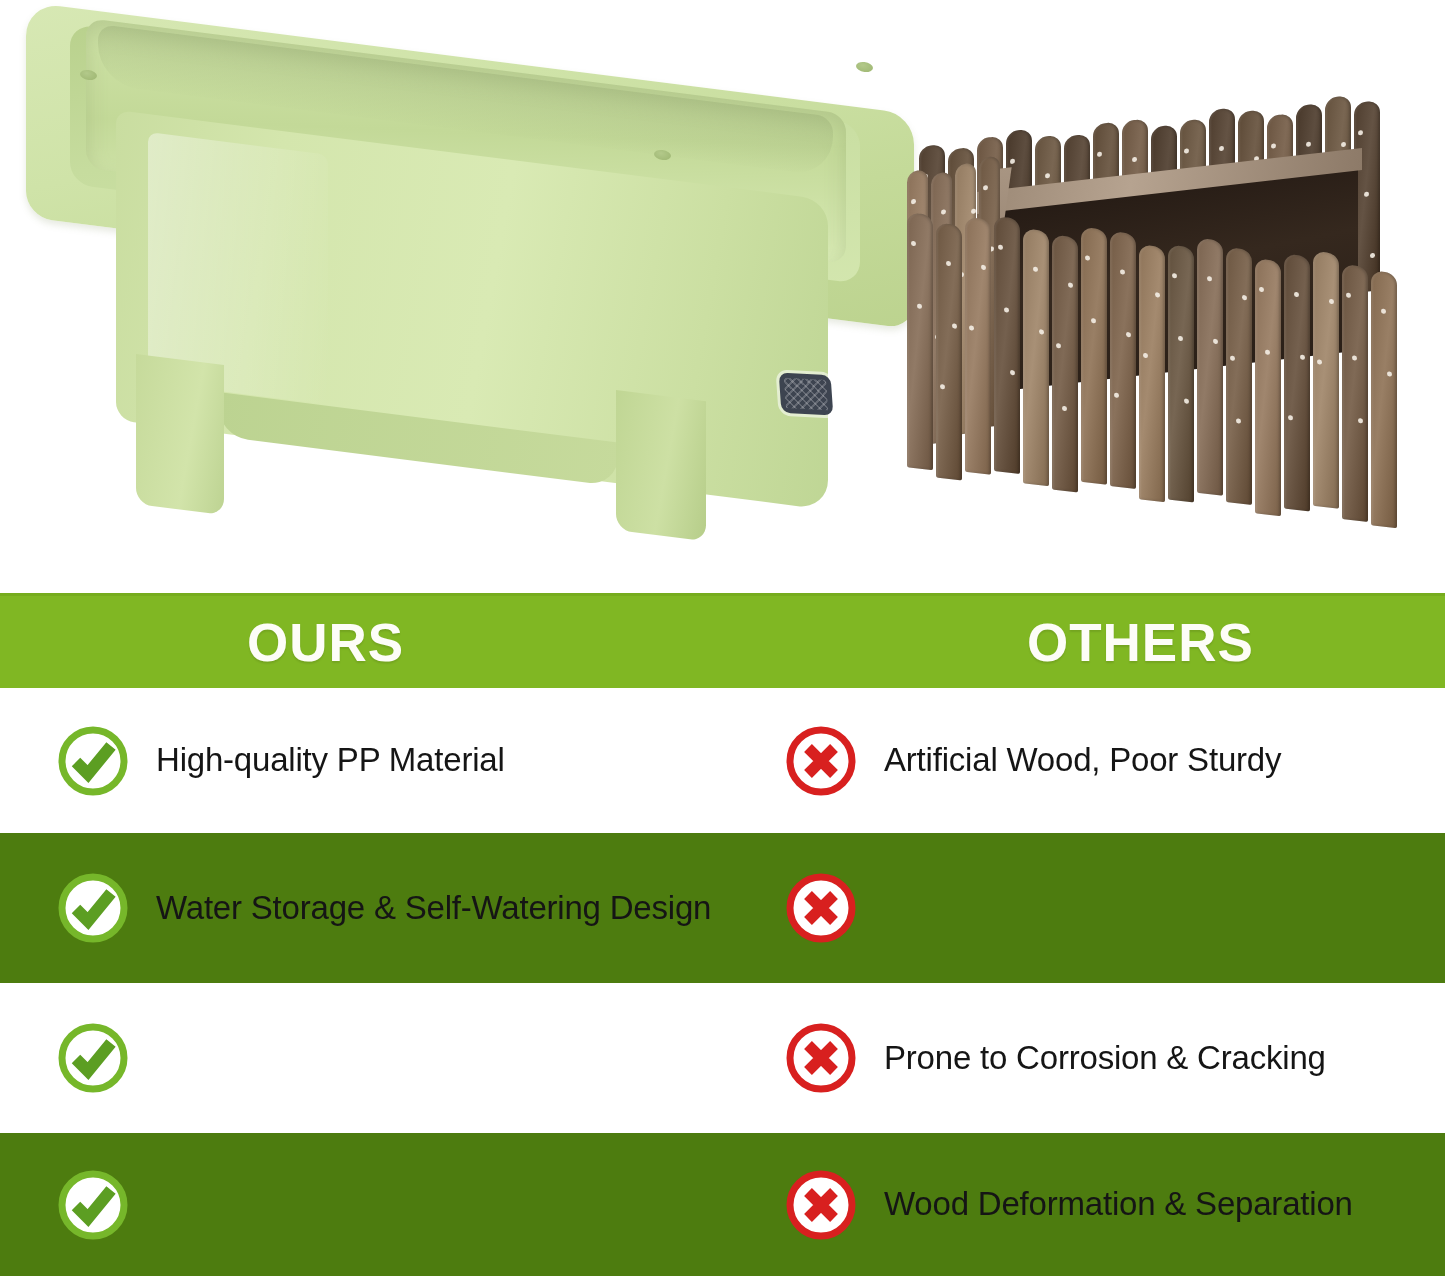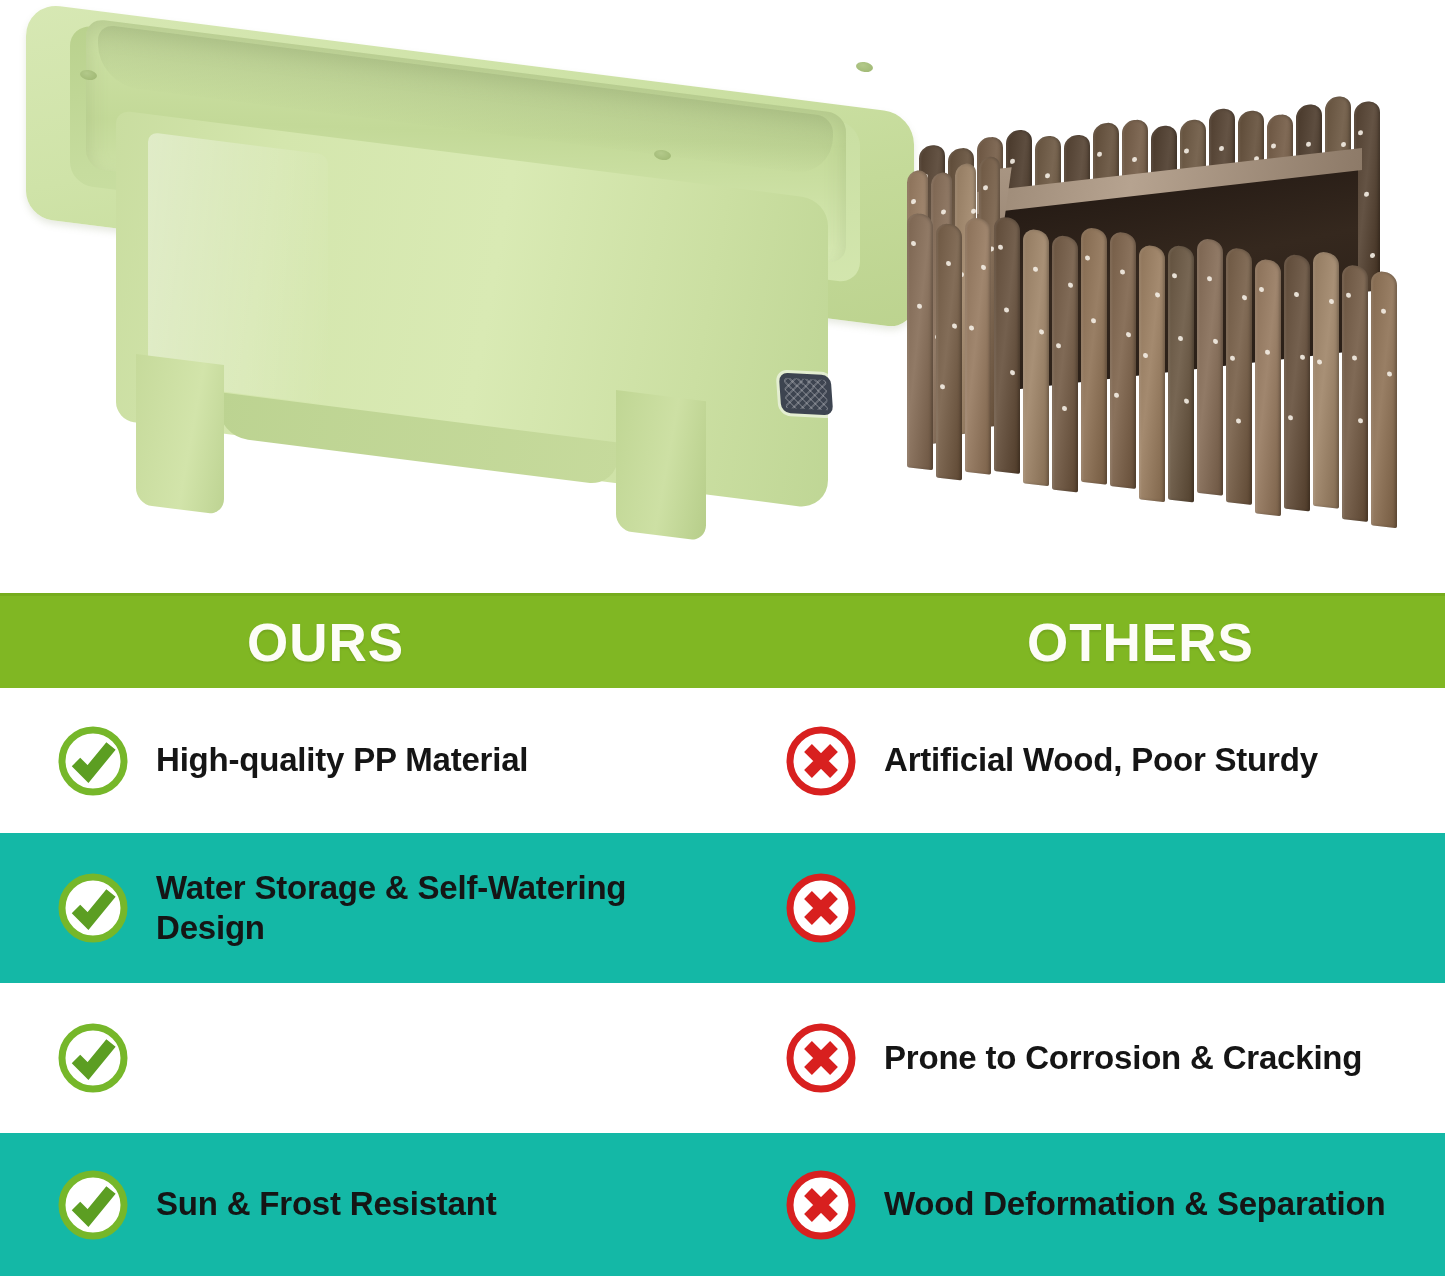--- a/index.html
+++ b/index.html
@@ -267,21 +267,21 @@
   .rows {
     width: 1445px;
   }
   .row {
     display: flex;
     align-items: center;
     width: 1445px;
     box-sizing: border-box;
   }
   .row.white { background: #ffffff; }
-  .row.gray  { background: #14b8a6; }
+  .row.gray  { background: #4d7c0f; }
 
   .cell {
     display: flex;
     align-items: center;
     box-sizing: border-box;
   }
   .cell.left  { width: 760px; padding-left: 52px; }
   .cell.right { width: 685px; padding-left: 20px; }
 
   .icon-wrap {
@@ -290,21 +290,21 @@
     height: 82px;
     margin-right: 22px;
     display: flex;
     align-items: center;
     justify-content: center;
   }
   .icon-wrap svg { display: block; }
 
   .feature-text {
     font-size: 33px;
-    font-weight: bold;
+    font-weight: normal;
     color: #151515;
     line-height: 1.22;
     letter-spacing: -0.2px;
     max-width: 560px;
   }
   .cell.right .feature-text { max-width: 560px; }
 </style>
 </head>
 <body>
 
@@ -575,21 +575,20 @@
   </div>
 
   <div class="row gray" style="height:143px">
     <div class="cell left">
       <span class="icon-wrap">
         <svg width="74" height="74" viewBox="0 0 74 74">
           <circle cx="37" cy="37" r="31" fill="#ffffff" stroke="#76b72a" stroke-width="7"></circle>
           <path d="M20 38 L32 50 L55 22" fill="none" stroke="#5c9e22" stroke-width="12" stroke-linecap="butt" stroke-linejoin="miter"></path>
         </svg>
       </span>
-      <span class="feature-text">Sun &amp; Frost Resistant</span>
     </div>
     <div class="cell right">
       <span class="icon-wrap">
         <svg width="74" height="74" viewBox="0 0 74 74">
           <circle cx="37" cy="37" r="31" fill="#ffffff" stroke="#d8201f" stroke-width="7"></circle>
           <path d="M24 24 L50 50 M50 24 L24 50" fill="none" stroke="#d8201f" stroke-width="11" stroke-linecap="butt"></path>
         </svg>
       </span>
       <span class="feature-text">Wood Deformation &amp; Separation</span>
     </div>

